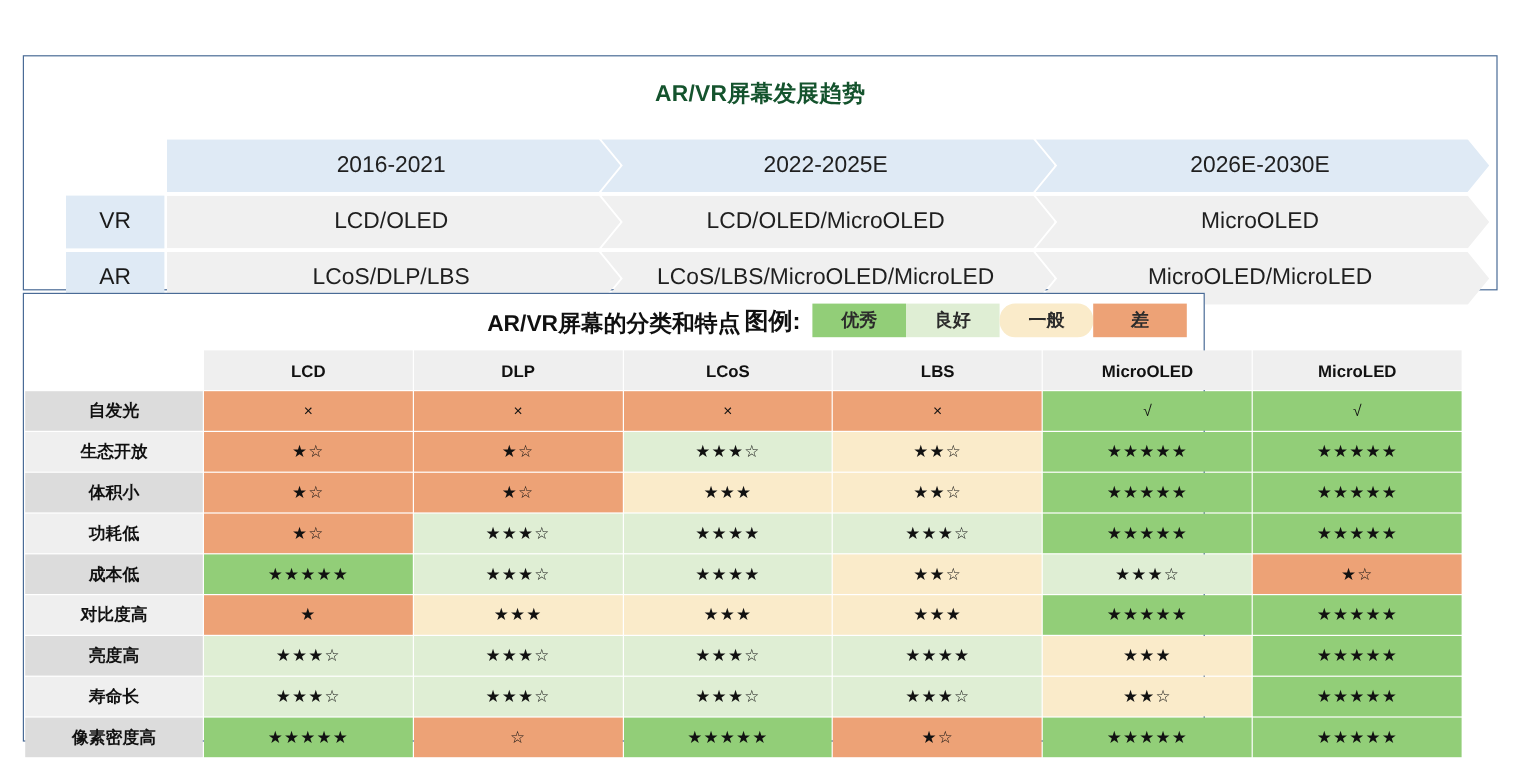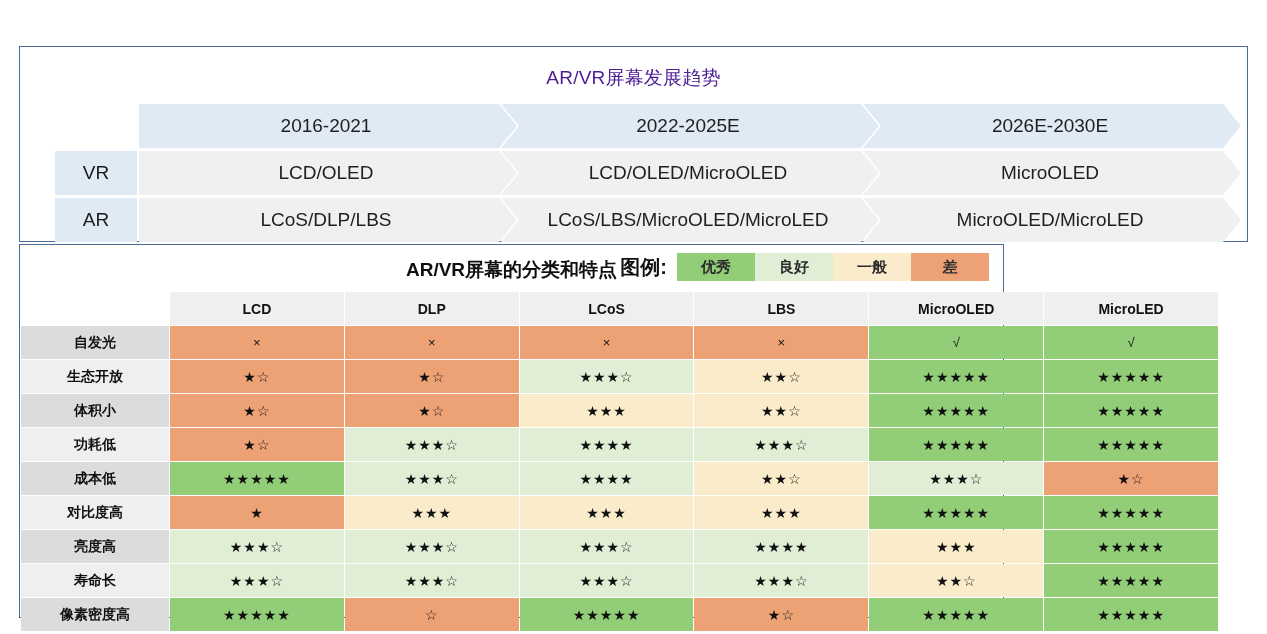--- a/index.html
+++ b/index.html
@@ -17,29 +17,29 @@
     position:absolute;
     border:1.5px solid #4a6b96;
     box-sizing:border-box;
     background:#fff;
   }
   #panel-trend{left:19px;top:46px;width:1229px;height:196px;}
 
   .trend-title{
     text-align:center;
     font-size:19px;
-    font-weight:normal;
-    color:#4c1d95;
+    font-weight:bold;
+    color:#14532d;
     padding-top:18px;
     letter-spacing:.2px;
   }
 
   .trend-grid{
     position:absolute;
-    left:0;top:57px;width:100%;
+    left:0;top:69px;width:100%;
   }
   .trend-row{
     display:flex;
     align-items:stretch;
     height:44px;
     margin-bottom:3px;
   }
   .trend-rowlabel{
     width:82px;
     margin-left:35px;
@@ -168,21 +168,21 @@
   </section>
 
   <section class="panel" id="panel-matrix">
     <div class="matrix-head">
       <span class="matrix-title">AR/VR屏幕的分类和特点</span>
       <div class="legend">
         <span class="legend-label">图例:</span>
         <div id="legend-chips" style="display:flex;">
             <div class="legend-chip" style="background: rgb(146, 206, 120);">优秀</div>
             <div class="legend-chip" style="background: rgb(223, 238, 212);">良好</div>
-            <div class="legend-chip" style="background: rgb(250, 235, 202);">一般</div>
+            <div class="legend-chip" style="background: rgb(250, 235, 202); border-radius: 13px;">一般</div>
             <div class="legend-chip" style="background: rgb(237, 162, 118);">差</div>
           </div>
       </div>
     </div>
     <table class="matrix">
       <thead>
         <tr id="matrix-head-row">
             <th class="corner" style="width: 148px;"></th>
             <th class="colhead">LCD</th>
             <th class="colhead">DLP</th>

